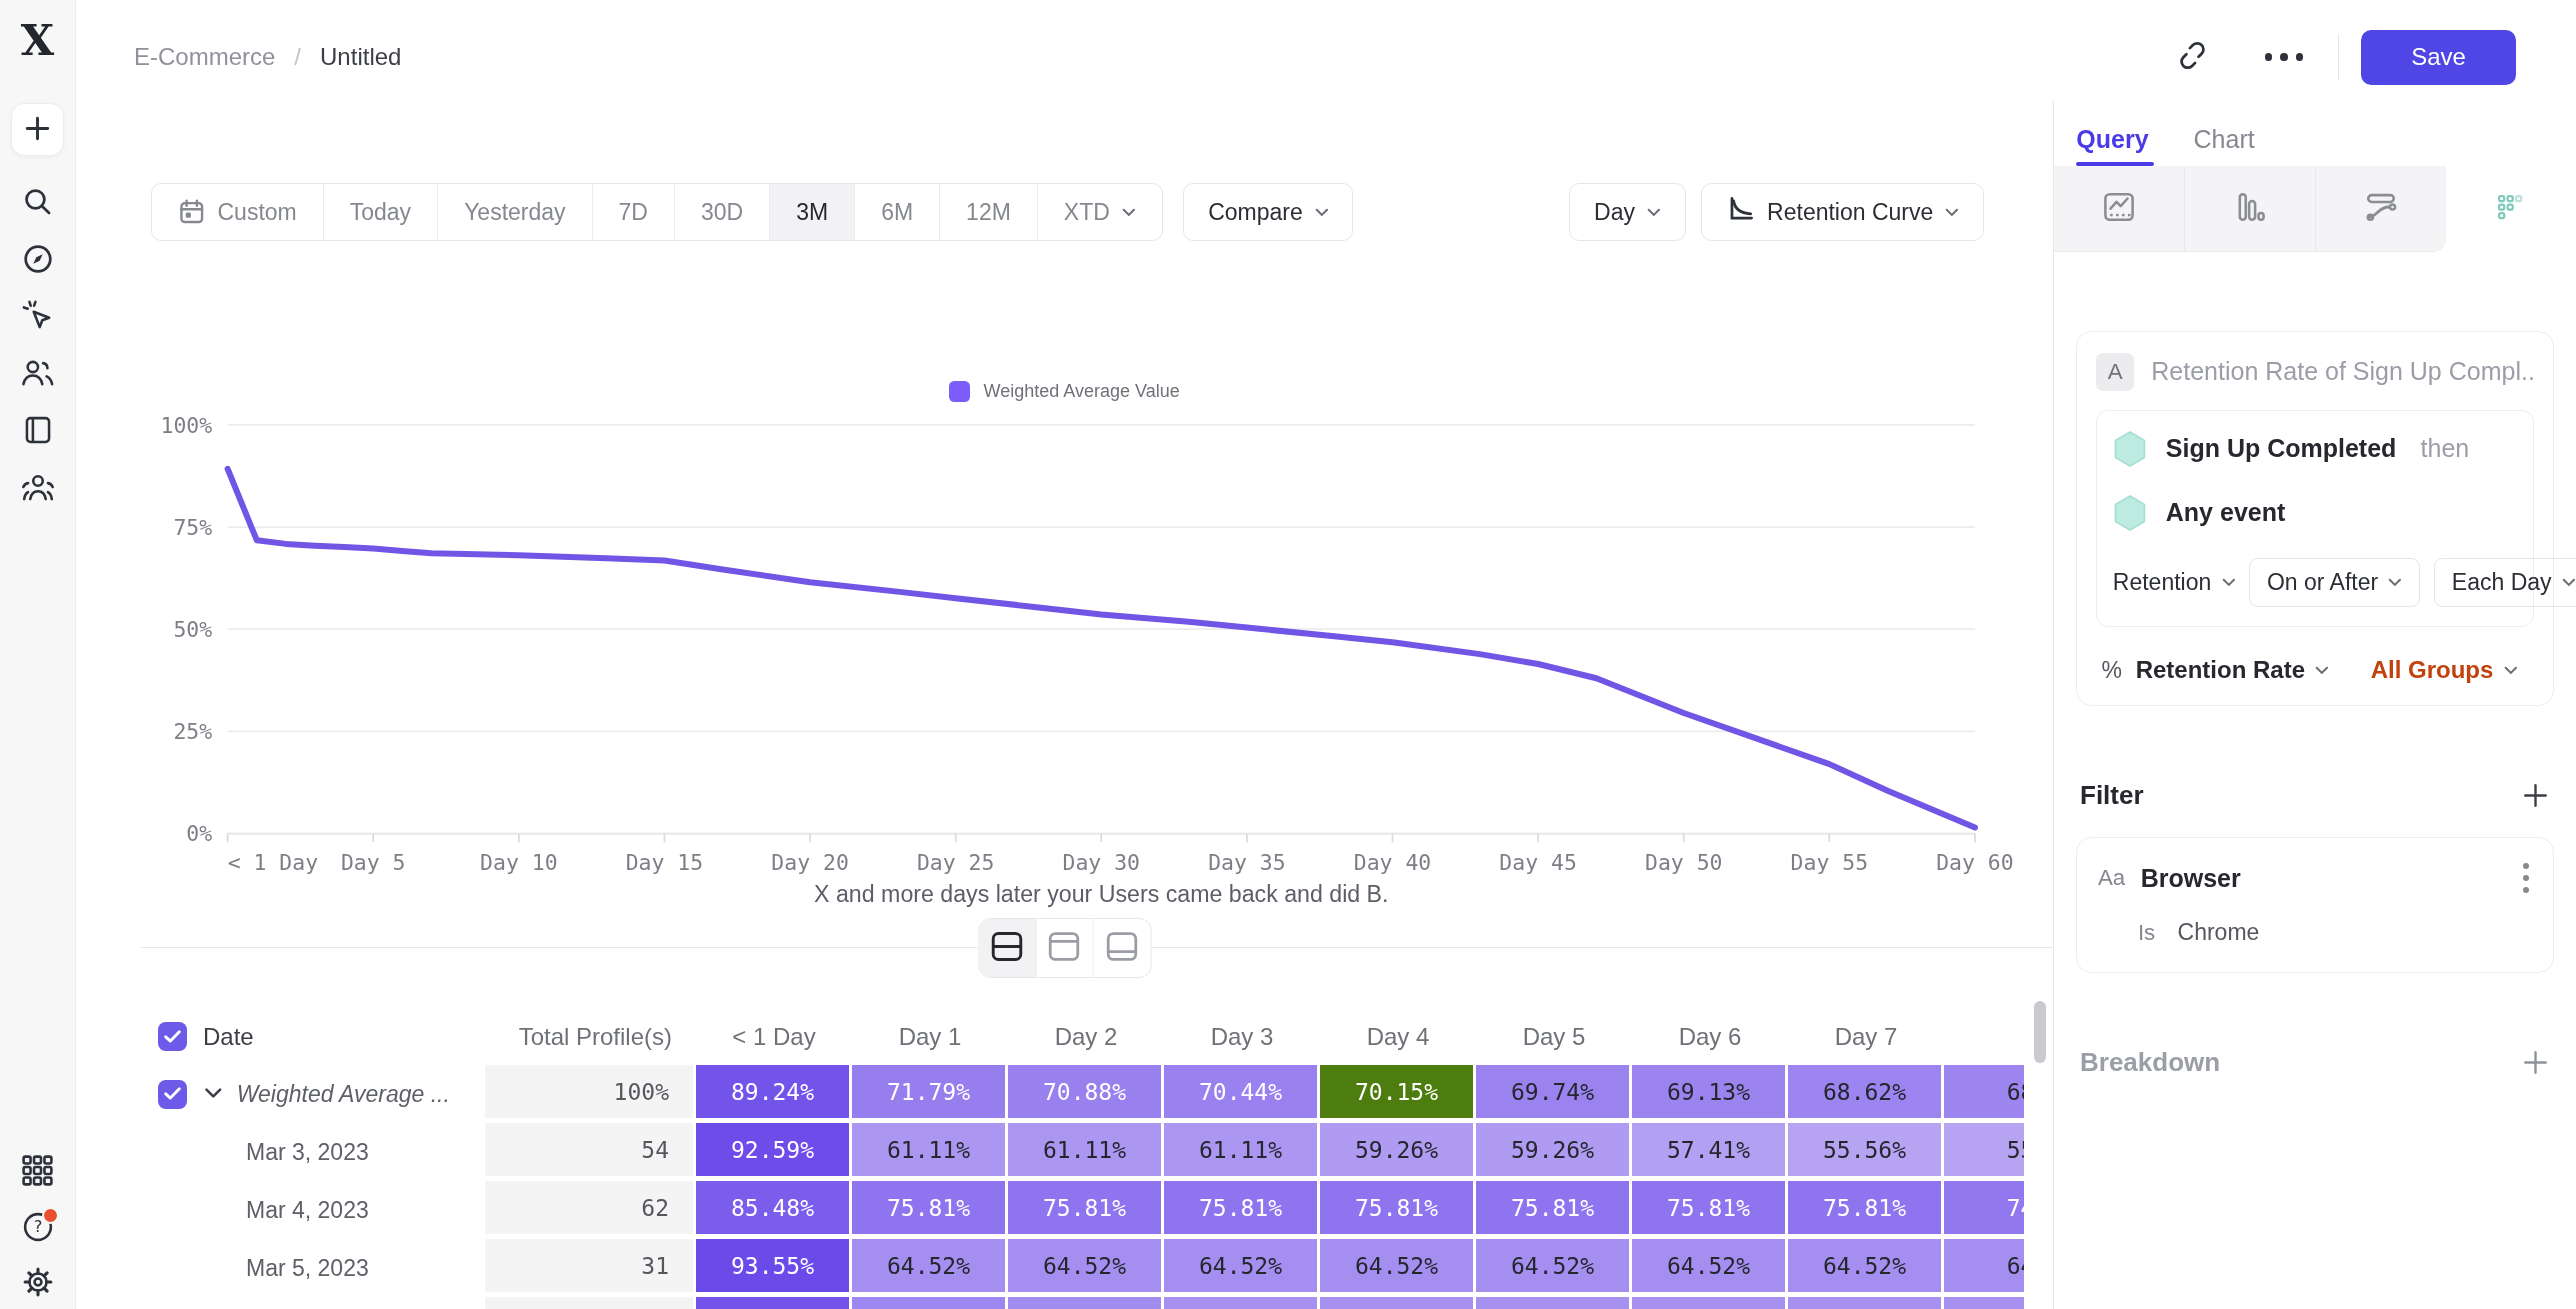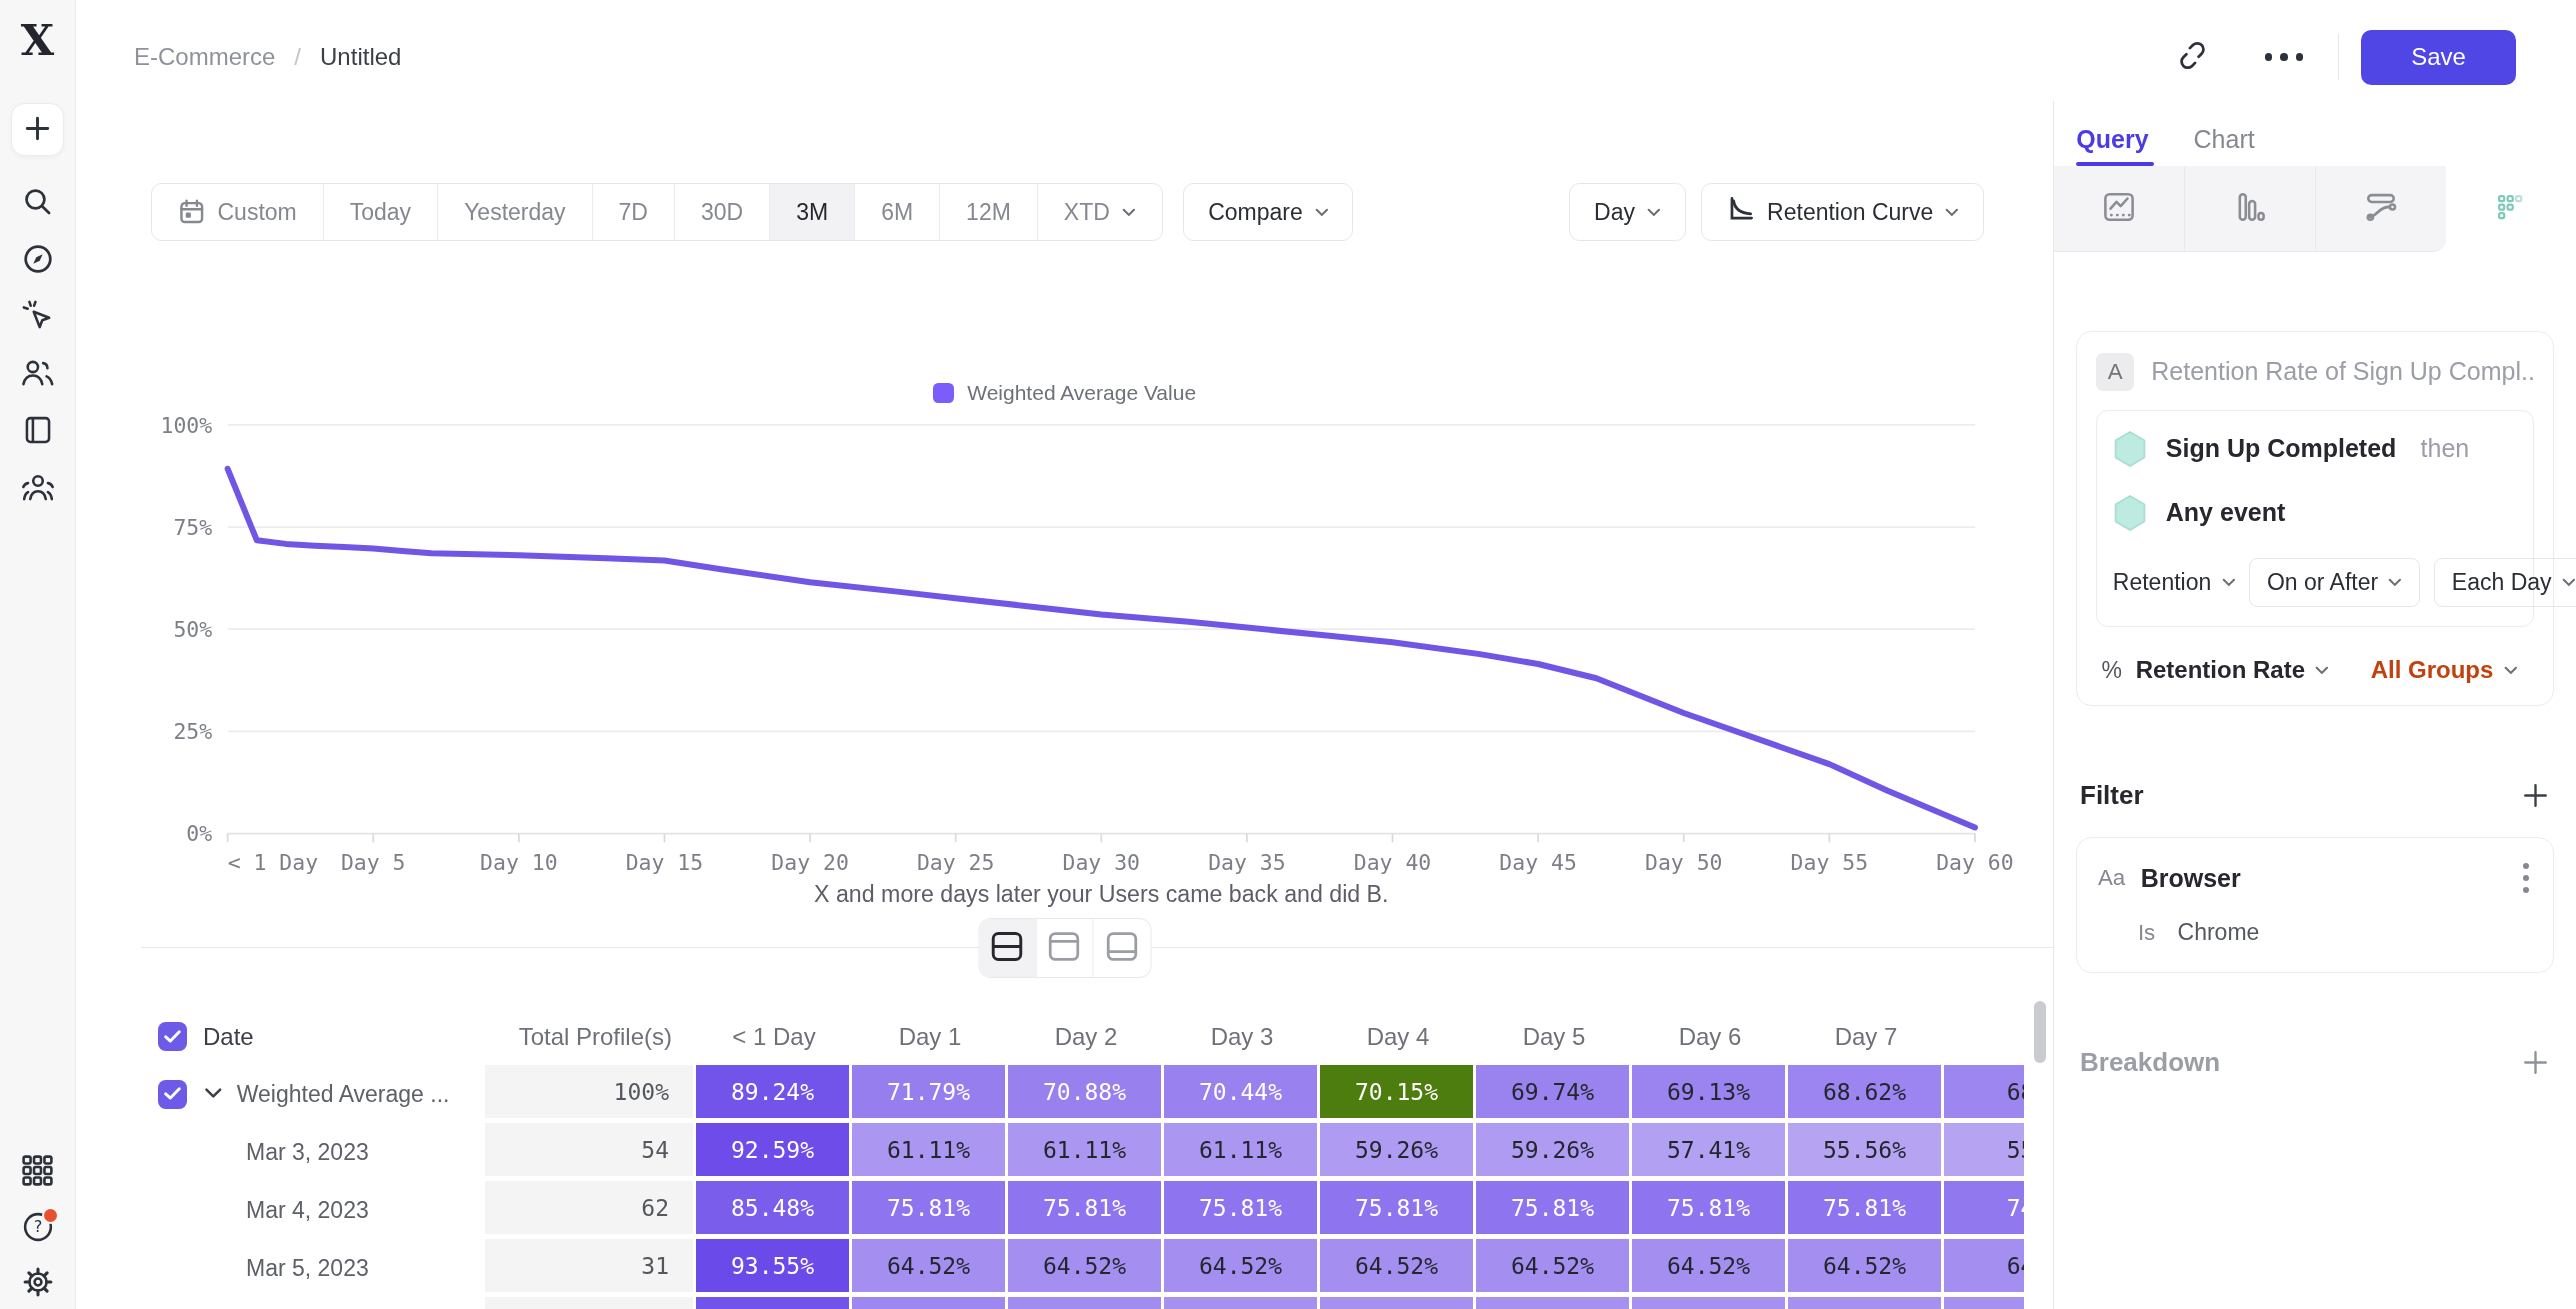--- a/index.html
+++ b/index.html
@@ -41,21 +41,21 @@
     border-right:0.9px solid #ececee; cursor:pointer; white-space:nowrap; }
   .seg-item:last-child { border-right:none; }
   .seg-item.sel { background:#f2f2f4; color:#26282e; }
   .btn { display:flex; align-items:center; gap:12px; height:58px; padding:0 24px; border:0.9px solid #e6e6e9;
     border-radius:10.3px; background:#fff; font-size:23px; color:#2b2e34; cursor:pointer; white-space:nowrap; }
   .ctrl-right { margin-left:auto; display:flex; gap:15.5px; }
   .chev { width:13.7px; height:8.6px; }
 
   .legend { position:absolute; top:280px; left:0; right:0; display:flex; justify-content:center; align-items:center; gap:13.7px; }
   .legend-sq { width:20.6px; height:20.6px; border-radius:5.2px; background:#7c5cfa; }
-  .legend-tx { font-size:21px; color:#6e7178; }
+  .legend-tx { font-size:18px; color:#6e7178; }
 
   .chart-wrap { position:absolute; top:311px; left:65px; width:1912px; height:498px; }
 
   .split-divider { position:absolute; top:846px; left:65px; right:0; height:0.9px; background:#e9e9ec; }
   .toggle-group { position:absolute; top:817px; left:50%; transform:translateX(-50%); display:flex;
     background:#fff; border:0.9px solid #e8e8ea; border-radius:12px; overflow:hidden; height:60px; }
   .tg-btn { width:57px; display:flex; align-items:center; justify-content:center; border-right:0.9px solid #ececee; cursor:pointer; }
   .tg-btn:last-child { border-right:none; }
   .tg-btn.sel { background:#f2f2f4; }
 
@@ -409,21 +409,21 @@
         <div class="h-day">Day 1</div>
         <div class="h-day">Day 2</div>
         <div class="h-day">Day 3</div>
         <div class="h-day">Day 4</div>
         <div class="h-day">Day 5</div>
         <div class="h-day">Day 6</div>
         <div class="h-day">Day 7</div>
         <div class="h-day"></div>
       </div>
       <div class="trow">
-        <div class="c-date" style="padding-left:17px;">
+        <div class="c-date" style="padding-left:17px;font-style:italic;">
           <span class="cbx">
             <svg width="17" height="13.7" viewBox="0 0 20 16">
               <path d="M2 8l5.5 5L18 2" stroke="#fff" stroke-width="3.4" fill="none" stroke-linecap="round" stroke-linejoin="round"></path>
             </svg>
           </span>
           <svg width="20.6" height="13.7" viewBox="0 0 24 16" style="margin:0 13.7px 0 15.5px;flex:none;">
             <path d="M4 3l8 8 8-8" stroke="#3c3f46" stroke-width="3" fill="none" stroke-linecap="round" stroke-linejoin="round"></path>
           </svg>
           <span class="row-label">Weighted Average ...</span>
         </div>

